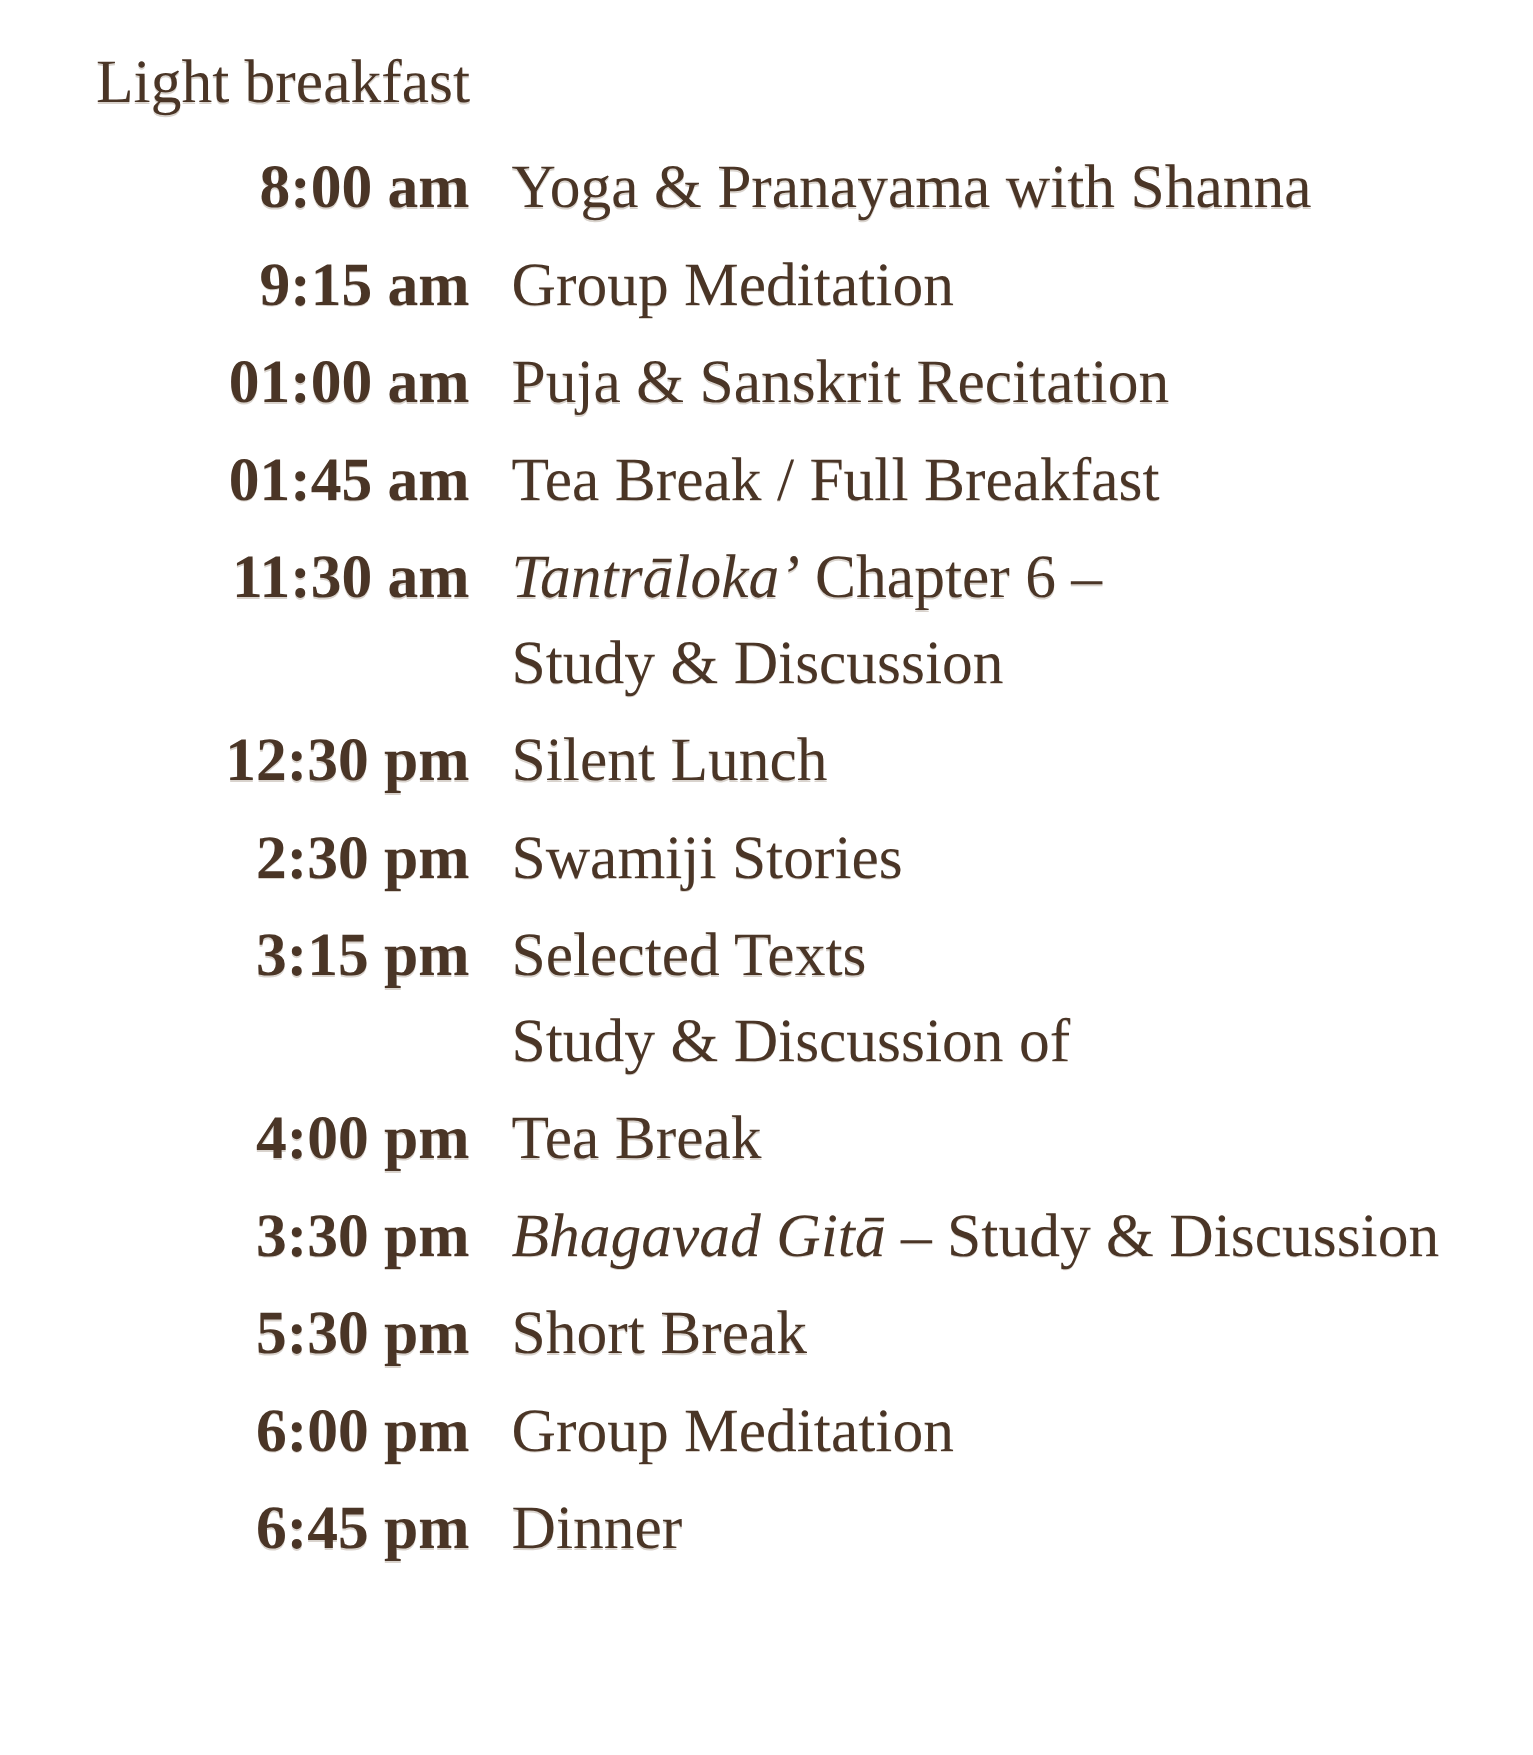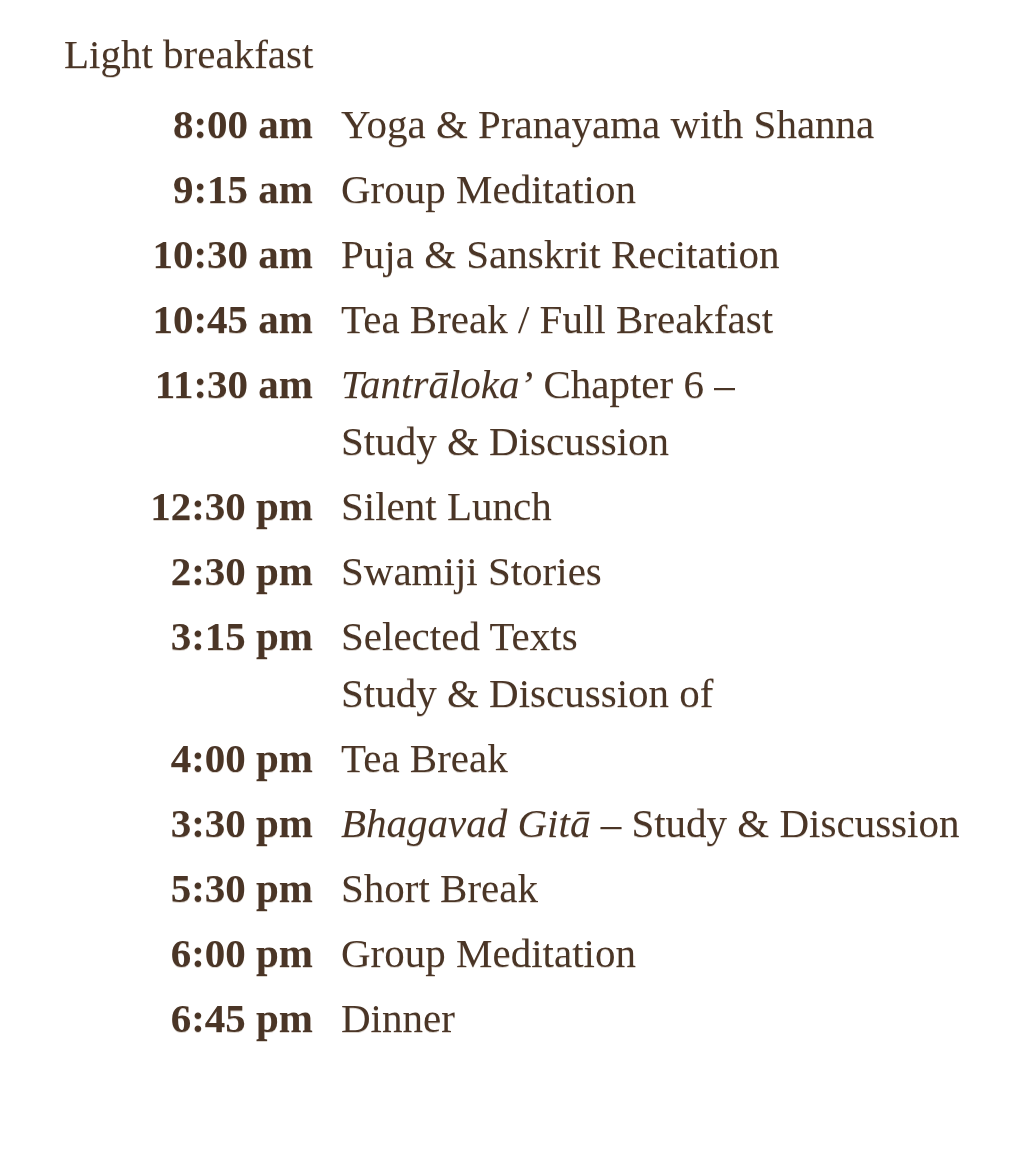--- a/index.html
+++ b/index.html
@@ -56,27 +56,27 @@
           <div><span>Yoga &amp; Pranayama with Shanna</span></div>
         </div>
       </div>
       <div class="row">
         <div class="time">9:15 am</div>
         <div class="activity">
           <div><span>Group Meditation</span></div>
         </div>
       </div>
       <div class="row">
-        <div class="time">10:30 am</div>
+        <div class="time">01:00 am</div>
         <div class="activity">
           <div><span>Puja &amp; Sanskrit Recitation</span></div>
         </div>
       </div>
       <div class="row">
-        <div class="time">10:45 am</div>
+        <div class="time">01:45 am</div>
         <div class="activity">
           <div><span>Tea Break / Full Breakfast</span></div>
         </div>
       </div>
       <div class="row">
         <div class="time">11:30 am</div>
         <div class="activity">
           <div><span class="seg-italic">Tantrāloka’</span><span> Chapter 6 –</span></div>
           <div><span>Study &amp; Discussion</span></div>
         </div>

